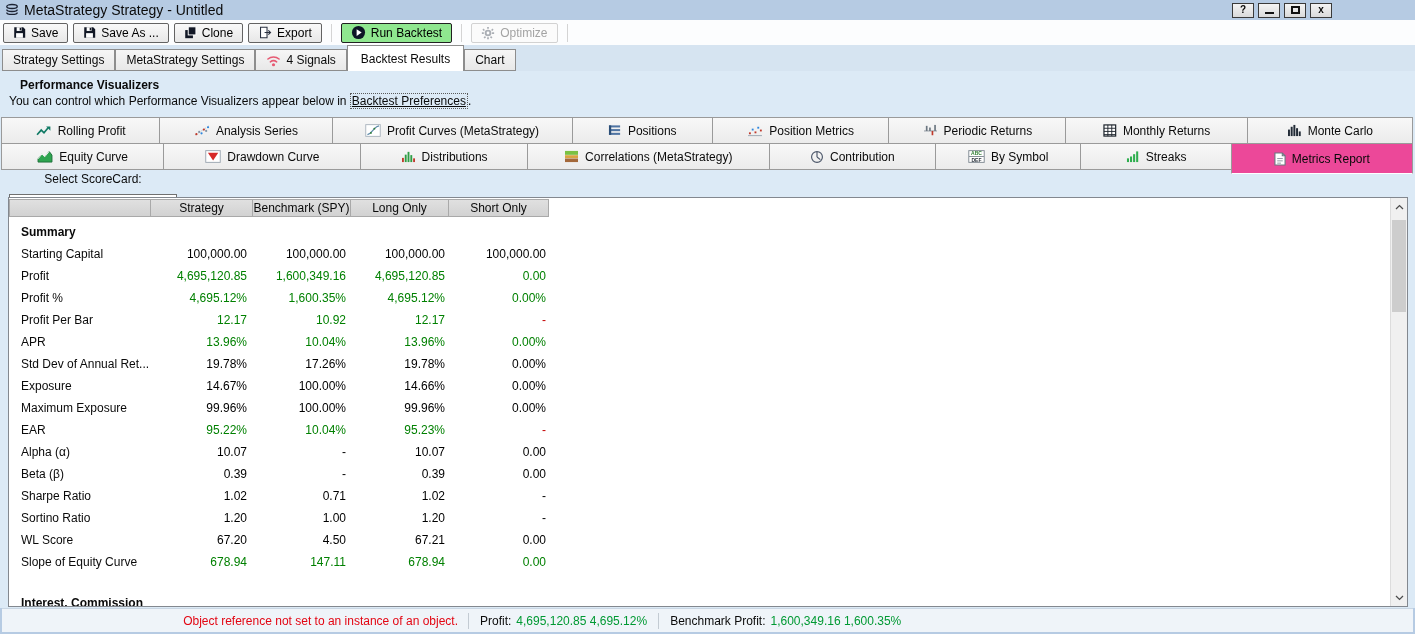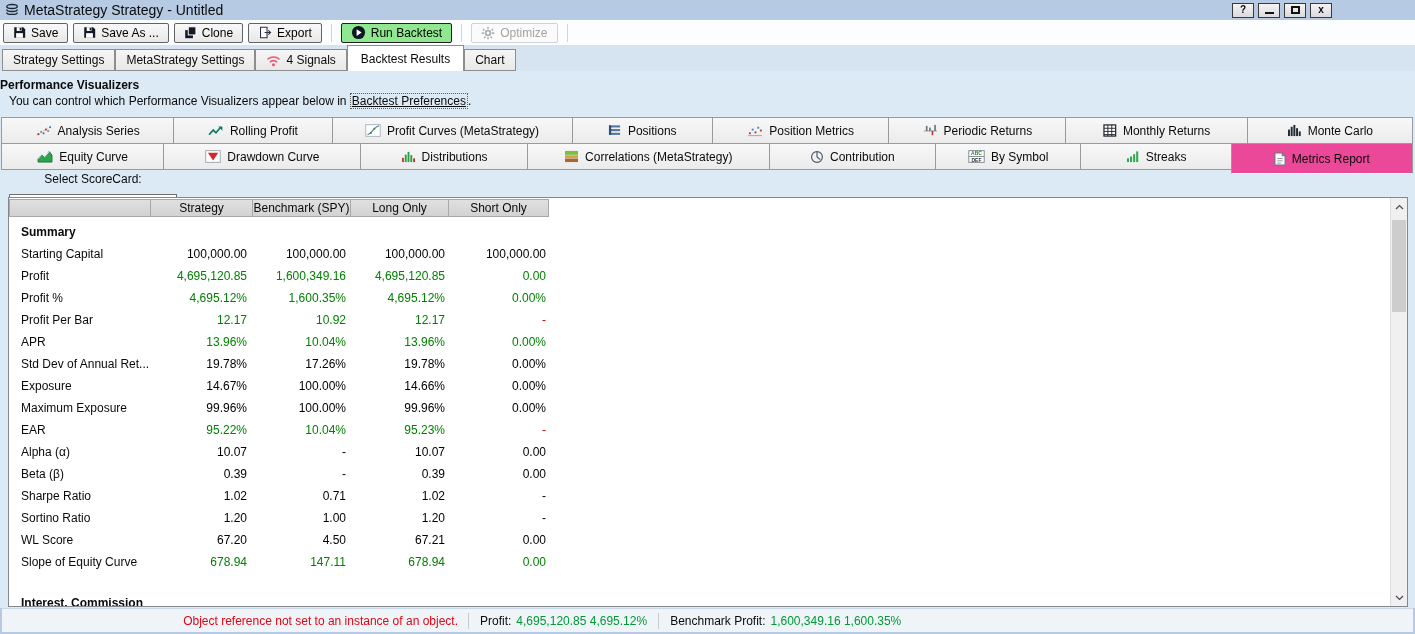--- a/index.html
+++ b/index.html
@@ -33,21 +33,21 @@
   
   .tabstrip { position:absolute; top:45px; left:0; right:0; height:26px; background:#d6e4f1;
               display:flex; align-items:flex-end; padding-left:2px; }
   .tab { height:22px; display:inline-flex; align-items:center; gap:5px; padding:0 10px;
          background:linear-gradient(#f6f6f6,#e8e8e8); border:1px solid #8d8d8d; margin-right:0px;
          font-size:12px; white-space:nowrap; }
   .tab.active { height:26px; background:#fff; border-bottom:none; z-index:2; padding:0 13px; }
 
   
   .content { position:absolute; top:71px; left:0; right:0; bottom:26px; background:#dceaf6; }
-  .pv-heading { position:absolute; top:7px; left:0; font-weight:bold; }
+  .pv-heading { position:absolute; top:7px; left:20px; font-weight:bold; }
   .pv-desc { position:absolute; top:23px; left:9px; }
   .pv-link { text-decoration:underline; border:1px dotted #5a5a5a; padding:0 1px; cursor:pointer; }
 
   .vizgrid { position:absolute; top:46px; left:2px; right:2px; }
   .vizrow { display:flex; height:27px; }
   .vizrow.second { margin-top:-1px; }
   .vizcell { display:flex; align-items:center; justify-content:center; gap:6px;
              background:linear-gradient(#f8f8f8,#ebebeb); border:1px solid #9a9a9a; margin-left:-1px;
              font-size:12px; white-space:nowrap; overflow:hidden; position:relative; }
   .vizcell.active { background:#ec4899; border-bottom:1px solid #fff; height:31px; z-index:3; }
@@ -207,42 +207,42 @@
     </div>
 
   <div class="content">
     <div class="pv-heading">Performance Visualizers</div>
     <div class="pv-desc">
       <span>You can control which Performance Visualizers appear below in </span><span class="pv-link">Backtest Preferences</span><span>.</span>
     </div>
 
     <div class="vizgrid">
       <div class="vizrow" id="vizrow1">
+          <div class="vizcell" style="flex: 158 1 0px;">
+            <span class="ico">
+              <svg width="16" height="12" viewBox="0 0 17 13">
+                <path d="M1 10.5l4.5-5 3 3L13 3" fill="none" stroke="#117a65" stroke-width="1.8"></path>
+                <path d="M10.8 1.6h4.6v4.6z" fill="#117a65"></path>
+              </svg>
+            </span>
+            <span>Rolling Profit</span>
+          </div>
           <div class="vizcell" style="flex: 172 1 0px;">
             <span class="ico">
               <svg width="16" height="13" viewBox="0 0 17 14">
                 <path d="M1 12L16 2" stroke="#b9c2cc" stroke-dasharray="2 2" fill="none"></path>
                 <circle cx="2.5" cy="11" r="1.2" fill="#c0392b"></circle>
                 <circle cx="5.5" cy="8.5" r="1.2" fill="#8395a7"></circle>
                 <circle cx="8" cy="10" r="1.2" fill="#2e86de"></circle>
                 <circle cx="10.5" cy="6" r="1.2" fill="#c0392b"></circle>
                 <circle cx="13" cy="7.5" r="1.2" fill="#8395a7"></circle>
                 <circle cx="15" cy="3.5" r="1.2" fill="#2e86de"></circle>
               </svg>
             </span>
             <span>Analysis Series</span>
-          </div>
-          <div class="vizcell" style="flex: 158 1 0px;">
-            <span class="ico">
-              <svg width="16" height="12" viewBox="0 0 17 13">
-                <path d="M1 10.5l4.5-5 3 3L13 3" fill="none" stroke="#117a65" stroke-width="1.8"></path>
-                <path d="M10.8 1.6h4.6v4.6z" fill="#117a65"></path>
-              </svg>
-            </span>
-            <span>Rolling Profit</span>
           </div>
           <div class="vizcell" style="flex: 240 1 0px;">
             <span class="ico">
               <svg width="16" height="13" viewBox="0 0 17 14">
                 <rect x="0.7" y="0.7" width="15.6" height="12.6" fill="#fff" stroke="#aab4bd"></rect>
                 <path d="M2.5 11.5C6 10.5 8 7 10 5s3-2.6 5-3" fill="none" stroke="#5d8aa8" stroke-width="1.4"></path>
                 <circle cx="6.3" cy="9.6" r="1" fill="#2e7d32"></circle>
                 <circle cx="10" cy="5" r="1" fill="#2e7d32"></circle>
               </svg>
             </span>

